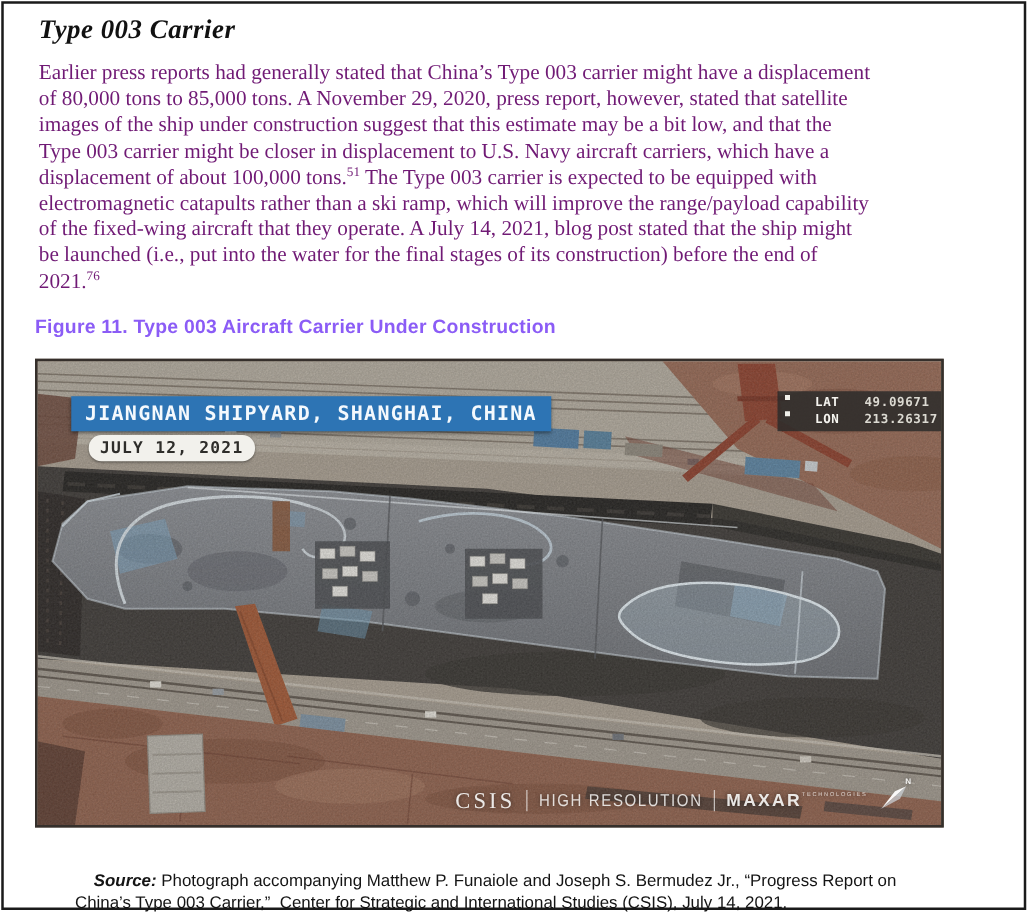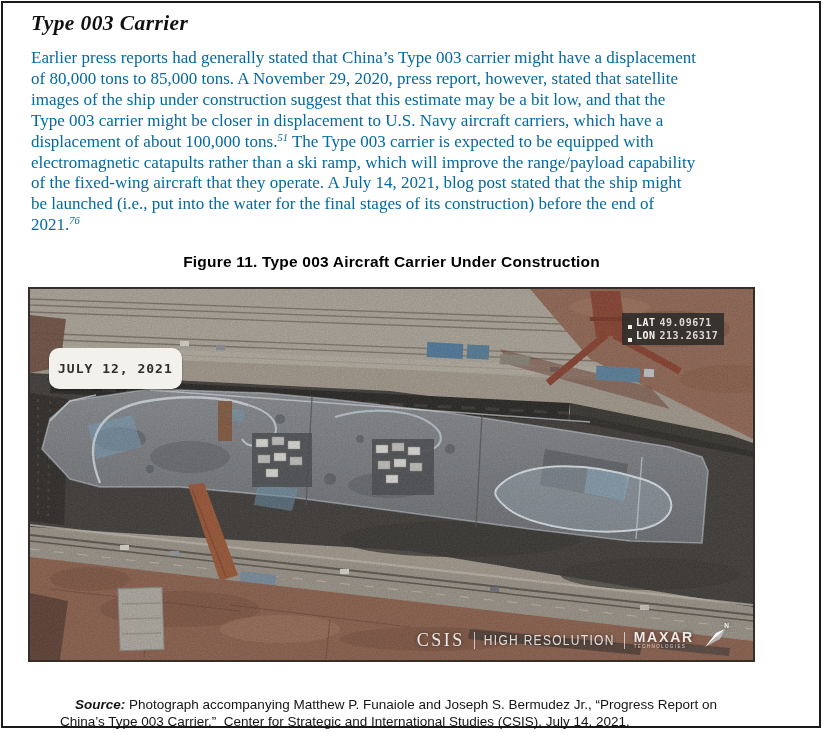--- a/index.html
+++ b/index.html
@@ -3,47 +3,47 @@
 <meta charset="utf-8">
 <style>
   html,body{margin:0;padding:0;background:#ffffff;}
   .stage{position:relative;width:823px;height:733px;background:#ffffff;overflow:hidden;
          font-family:"Liberation Serif", serif;color:#151515;}
   .frame{position:absolute;left:1px;top:1px;width:820px;height:727px;box-sizing:border-box;
          border:2px solid #1a1a1a;background:#ffffff;}
   .doc-heading{position:absolute;left:31px;top:11px;font:bold italic 21.5px "Liberation Serif", serif;
          letter-spacing:.4px;color:#111;}
   .body-par{position:absolute;left:31px;top:48px;width:775px;
-         font:17px/20.9px "Liberation Serif", serif;color:#0369a1;white-space:pre-wrap;}
-  .body-par sup{font-size:10.5px;line-height:0;vertical-align:6px;font-style:italic;}
-  .fig-caption{position:absolute;left:28px;top:253px;width:727px;text-align:center;
-         font:bold 15.5px "Liberation Sans", sans-serif;color:#000000;letter-spacing:.2px;}
+         font:17px/20.9px "Liberation Serif", serif;color:#701a75;white-space:pre-wrap;}
+  .body-par sup{font-size:10.5px;line-height:0;vertical-align:6px;}
+  .fig-caption{position:absolute;left:28px;top:253px;width:727px;
+         font:bold 15.5px "Liberation Sans", sans-serif;color:#8b5cf6;letter-spacing:.2px;}
   
   .figure{position:absolute;left:28px;top:287px;width:727px;height:375px;box-sizing:border-box;
          border:2px solid #352f2b;background:#6b6156;overflow:hidden;}
   .figure svg.scene{position:absolute;left:0;top:0;width:723px;height:371px;display:block;}
   .loc-banner{position:absolute;left:27px;top:28px;background:var(--banner-blue,#2d74b4);
          color:var(--banner-text,#f4f9fd);font:bold 16px "DejaVu Sans Mono", monospace;
          letter-spacing:1px;padding:4px 11px 5px 11px;box-shadow:0 1px 3px rgba(0,0,0,.45);}
-  .date-chip{position:absolute;left:19px;top:59px;background:var(--date-bg,#f2f1ec);
+  .date-chip{position:absolute;left:41px;top:59px;background:var(--date-bg,#f2f1ec);
          color:var(--date-text,#2e2d2a);font:bold 13px "DejaVu Sans Mono", monospace;
-         letter-spacing:1px;padding:13px 9px;box-shadow:0 1px 2px rgba(0,0,0,.4);border-radius:10px;}
+         letter-spacing:1px;padding:3px 9px;box-shadow:0 1px 2px rgba(0,0,0,.4);border-radius:10px;}
   .coord-box{position:absolute;left:592px;top:24px;background:var(--coord-bg,rgba(44,44,42,.85));
          color:var(--coord-text,#f5f4ef);font:bold 10px/13px "DejaVu Sans Mono", monospace;
          padding:3px 6px;letter-spacing:.5px;}
-  .coord-row{display:flex;align-items:flex-end;gap:4px;white-space:nowrap;}
+  .coord-row{display:flex;align-items:flex-start;gap:20px;white-space:nowrap;}
   .coord-bullet{width:4px;height:4px;background:#f1f0ea;display:inline-block;flex:0 0 auto;}
   .coord-val{color:#dcdad2;}
   .watermark{position:absolute;right:24px;bottom:8px;display:flex;align-items:center;gap:9px;
          color:var(--watermark-text,rgba(250,250,248,.9));text-shadow:0 0 4px rgba(0,0,0,.55);}
   .wm-csis{font-family:Liberation Serif, serif;font-size:18px;letter-spacing:2.5px;}
   .wm-sep{width:1px;height:17px;background:rgba(255,255,255,.65);}
   .wm-res{font-family:"Liberation Sans", sans-serif;font-size:12px;letter-spacing:1.3px;
          transform:scaleY(1.15);opacity:.92;}
-  .wm-maxar{display:flex;flex-direction:column;align-items:flex-start;line-height:1;}
+  .wm-maxar{display:flex;flex-direction:row;align-items:flex-start;line-height:1;}
   .wm-maxar-name{font-family:"Liberation Sans", sans-serif;font-weight:bold;font-size:14px;letter-spacing:1.8px;}
   .wm-maxar-sub{font-family:"Liberation Sans", sans-serif;font-size:4.5px;letter-spacing:1.4px;opacity:.8;margin-top:1px;}
   .north{position:relative;width:26px;height:24px;transform:translateY(-3px);}
   .north .n-label{position:absolute;right:0;top:-3px;font:bold 6.5px "Liberation Sans", sans-serif;
          color:rgba(255,255,255,.9);}
   
   .source-note{position:absolute;left:60px;top:678px;width:720px;
          font:13.5px/17.5px "Liberation Sans", sans-serif;color:#141414;white-space:pre-wrap;}
   .source-note b{font-weight:bold;font-style:italic;}
 </style>
@@ -235,20 +235,21 @@
         <line x1="92" y1="345" x2="131" y2="344" stroke="#a09a90" stroke-width="1.5"></line>
         <polygon points="440,340 612,356 610,366 438,350" fill="#4e3a31" opacity="0.9"></polygon>
         <polygon points="630,352 700,359 699,367 629,360" fill="#5a443c"></polygon>
         <polygon points="0,304 38,312 30,371 0,371" fill="#56362a" opacity="0.85"></polygon>
       </g>
 
       <rect width="723" height="371" filter="url(#grainD)" opacity="0.20"></rect>
       <rect width="723" height="371" filter="url(#grainL)" opacity="0.12"></rect>
     </svg>
 
+    <div class="loc-banner">JIANGNAN SHIPYARD, SHANGHAI, CHINA</div>
     <div class="date-chip">JULY 12, 2021</div>
 
     <div class="coord-box">
       <div class="coord-row">
         <span class="coord-bullet"></span>
         <span>LAT</span>
         <span class="coord-val">49.09671</span>
       </div>
       <div class="coord-row">
         <span class="coord-bullet"></span>

